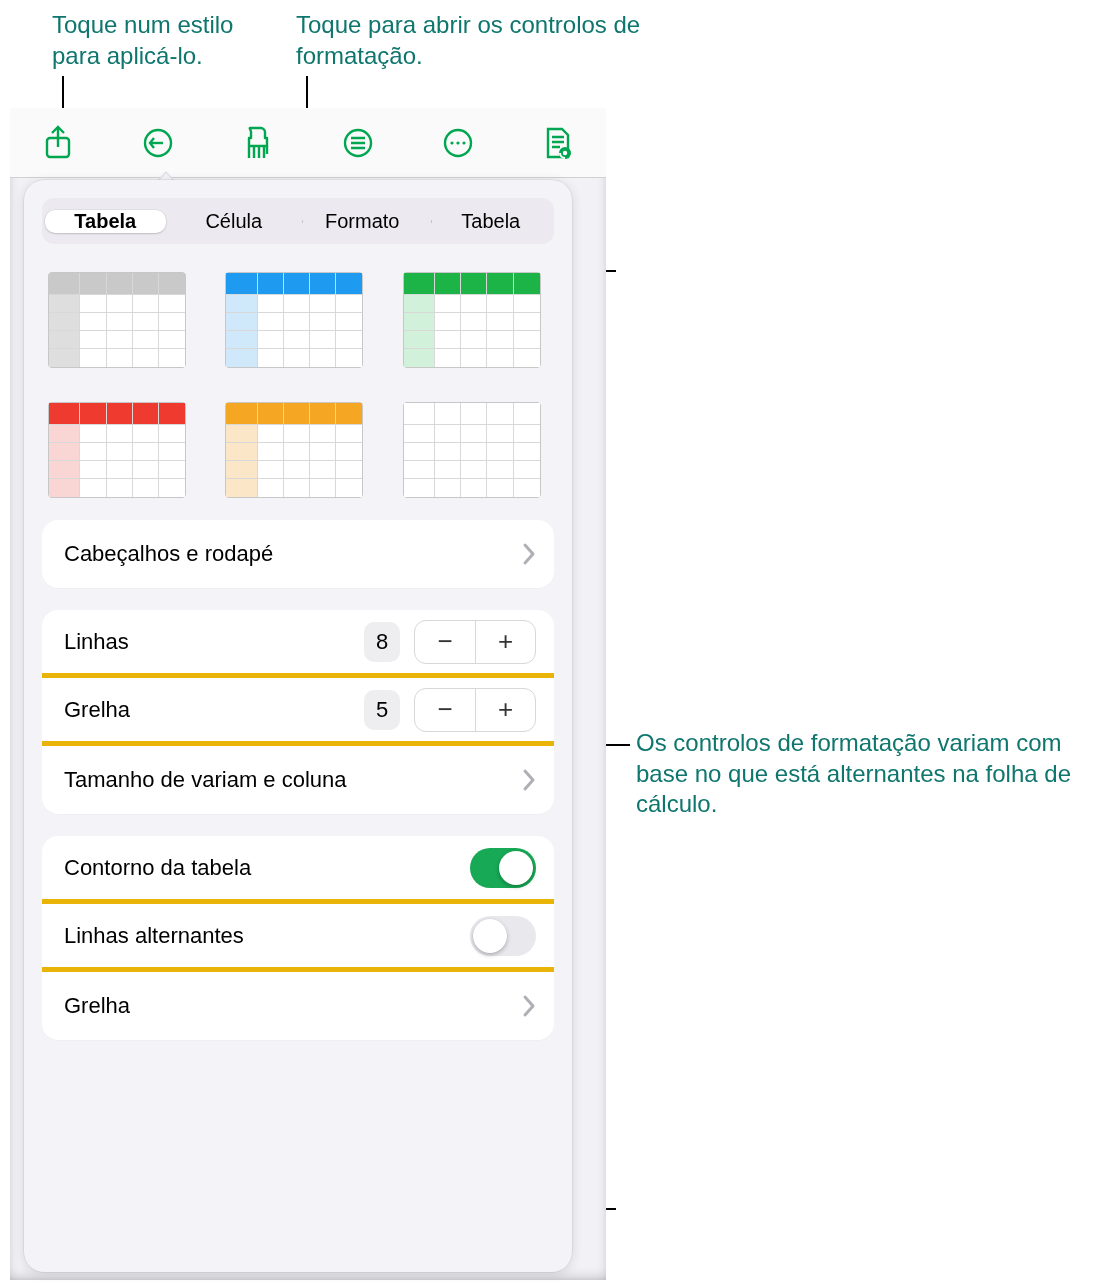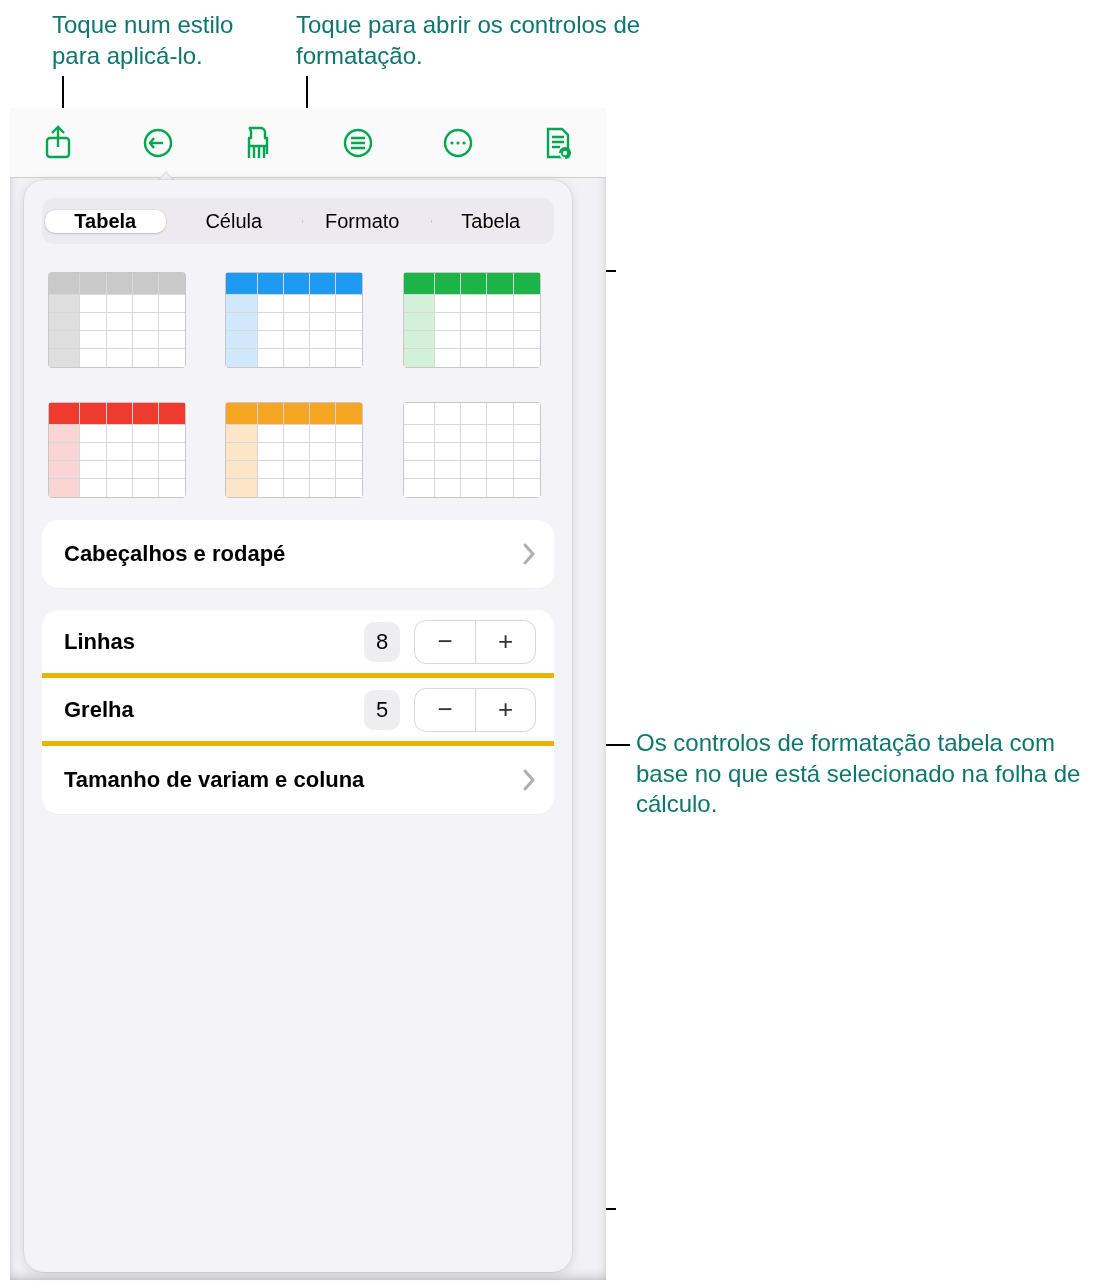--- a/index.html
+++ b/index.html
@@ -121,21 +121,21 @@
     margin-top: 22px;
     box-shadow: 0 .5px 0 rgba(0,0,0,.04);
   }
   .row {
     display:flex; align-items:center; justify-content:space-between;
     min-height:68px; padding: 0 18px 0 22px;
     font-size:22px; color:#000;
     border-bottom: 5px solid #eab308;
   }
   .row:last-child { border-bottom:none; }
-  .row .left { display:flex; align-items:center; gap:12px;font-weight:bold; }
+  .row .left { display:flex; align-items:center; gap:12px; }
   .row .right { display:flex; align-items:center; gap:14px; }
 
   .chevron { width:14px; height:24px; }
   .chevron svg { display:block; }
   .pill {
     min-width:36px; height:40px; background:#eeeef1; border-radius:10px;
     display:flex; align-items:center; justify-content:center;
     font-size:22px; color:#000; padding:0 10px;
   }
   .stepper {
@@ -164,21 +164,21 @@
 
 <div class="stage">
 
   <div class="callout" style="left:52px; top:10px; width:230px;">Toque num estilo para aplicá-lo.</div>
   <div class="callout-line" style="left:62px; top:76px; width:2px; height:364px;"></div>
   <div class="callout-tick" style="left:62px; top:438px; width:12px; height:2px;"></div>
 
   <div class="callout" style="left:296px; top:10px; width:360px;">Toque para abrir os controlos de formatação.</div>
   <div class="callout-line" style="left:306px; top:76px; width:2px; height:58px;"></div>
 
-  <div class="callout" style="left:636px; top:728px; width:450px;">Os controlos de formatação tabela com base no que está selecionado na folha de cálculo.</div>
+  <div class="callout" style="left:636px; top:728px; width:450px;">Os controlos de formatação variam com base no que está alternantes na folha de cálculo.</div>
   <div class="callout-line" style="left:600px; top:270px; width:2px; height:940px;"></div>
   <div class="callout-tick" style="left:600px; top:270px; width:16px; height:2px;"></div>
   <div class="callout-tick" style="left:600px; top:1208px; width:16px; height:2px;"></div>
   <div class="callout-tick" style="left:600px; top:744px; width:30px; height:2px;"></div>
 
   <div class="window">
     <div class="toolbar">
       <div class="tbitem">
         <svg width="30" height="36" viewBox="0 0 30 36" fill="none" stroke="#00a650" stroke-width="2.4">
           <path d="M15 2 L15 22"></path>
@@ -458,16 +458,38 @@
         <span class="left">Tamanho de variam e coluna</span>
         <span class="chevron">
           <svg width="14" height="24" viewBox="0 0 14 24">
               <path d="M3 3 L11 12 L3 21" fill="none" stroke="#b0afb5" stroke-width="3" stroke-linecap="round" stroke-linejoin="round"></path>
             </svg>
         </span>
       </div>
     </div>
 
 
+    <div class="card">
+      <div class="row">
+        <span class="left">Contorno da tabela</span>
+        <span class="switch" data-on="true">
+            <span class="knob"></span>
+          </span>
+      </div>
+      <div class="row">
+        <span class="left">Linhas alternantes</span>
+        <span class="switch" data-on="false">
+            <span class="knob"></span>
+          </span>
+      </div>
+      <div class="row">
+        <span class="left">Grelha</span>
+        <span class="chevron">
+          <svg width="14" height="24" viewBox="0 0 14 24">
+              <path d="M3 3 L11 12 L3 21" fill="none" stroke="#b0afb5" stroke-width="3" stroke-linecap="round" stroke-linejoin="round"></path>
+            </svg>
+        </span>
+      </div>
+    </div>
 
   </div>
 
 </div>
 
 </body></html>

